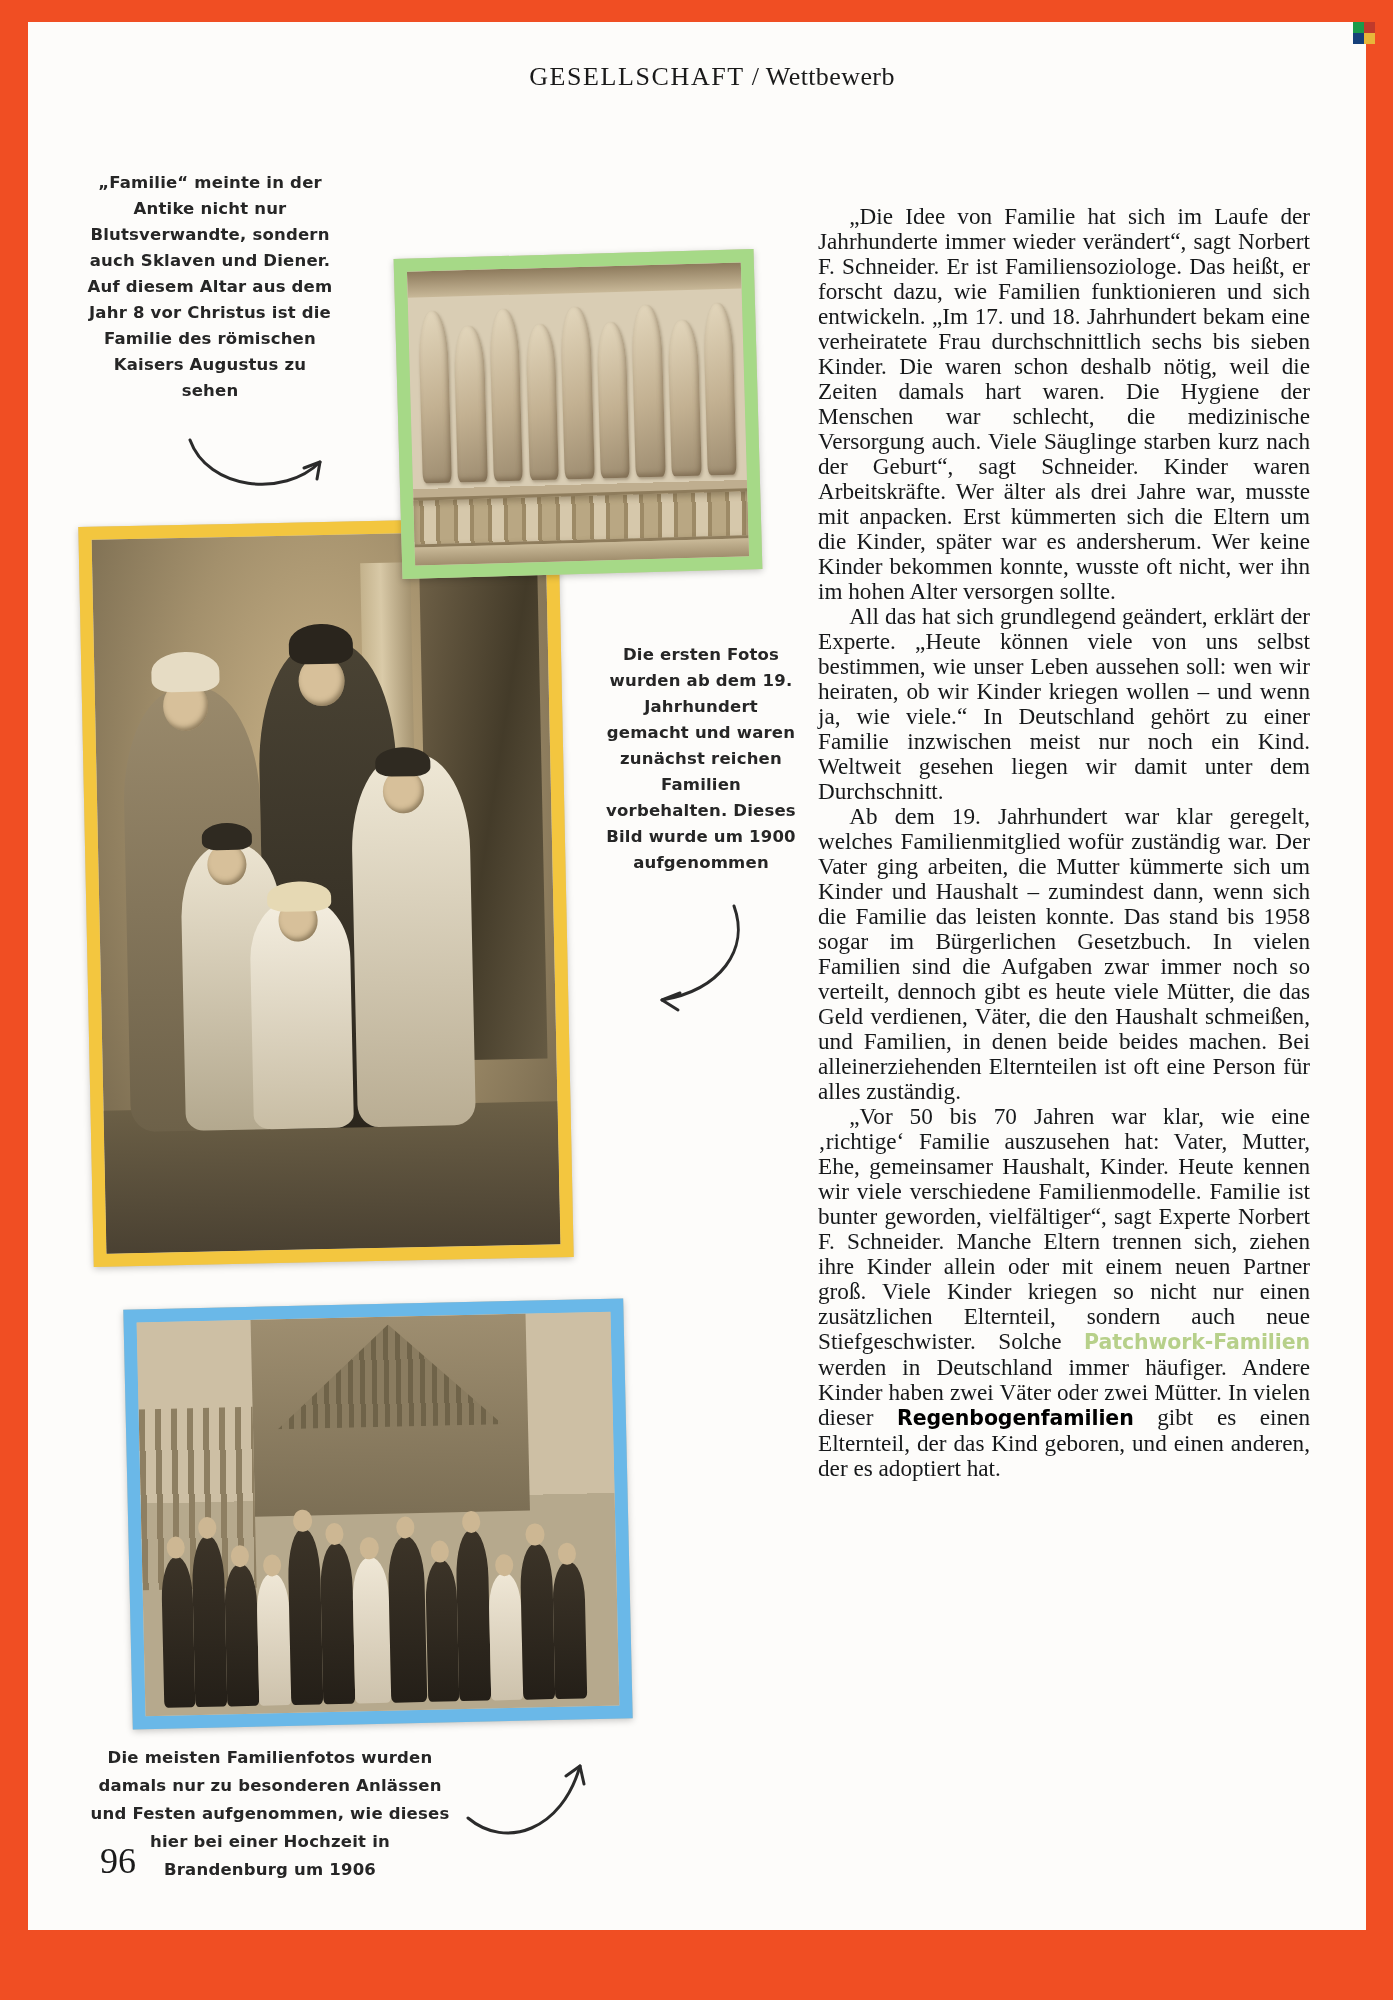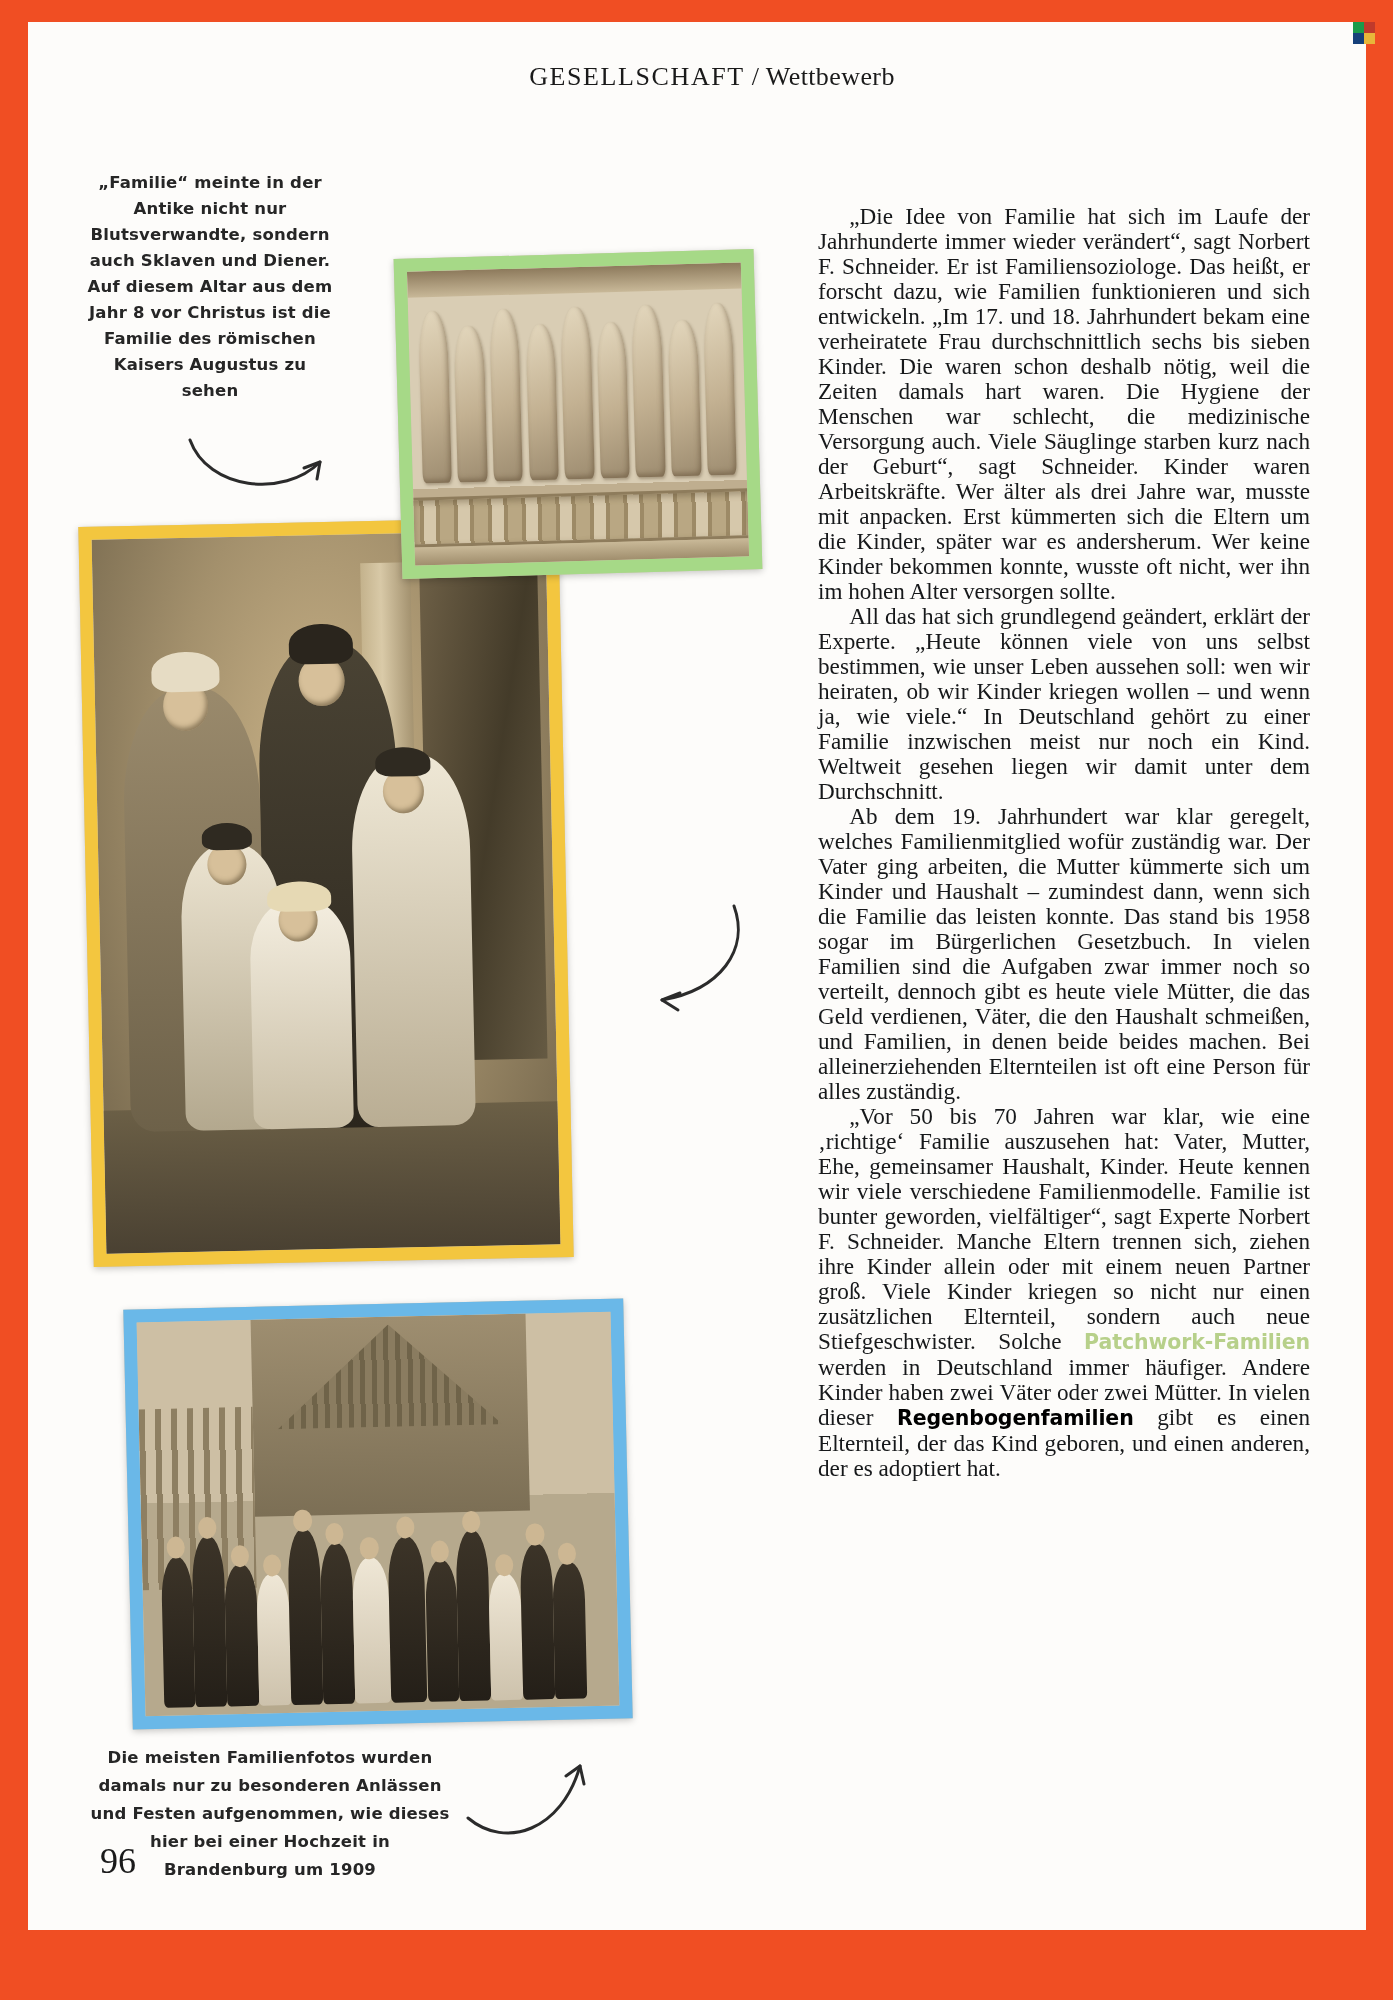--- a/index.html
+++ b/index.html
@@ -406,20 +406,21 @@
           <div class="head" style="left:24%;top:43%;width:8.5%;height:5.8%;"></div>
           <div class="hat" style="left:23%;top:40%;width:11%;height:3.8%;background:#2f2a21;"></div>
 
           <div class="person" style="left:33%;width:22%;height:32%;background:linear-gradient(#f4eee0,#c8bda4);"></div>
           <div class="head" style="left:39.5%;top:51%;width:8.5%;height:5.8%;"></div>
           <div class="hat" style="left:37%;top:48.5%;width:14%;height:4.2%;background:#e6d9b4;"></div>
         </div>
       </div>
     </figure>
 
+    <div class="caption" id="caption-family-photo">Die ersten Fotos wurden ab dem 19. Jahrhundert gemacht und waren zunächst reichen Familien vorbehalten. Dieses Bild wurde um 1900 aufgenommen</div>
 
     <svg class="arrow" id="arrow-family" viewBox="0 0 146 132" fill="none">
       <path d="M106 12 C 122 56, 92 96, 34 106" stroke="#2b2b2b" stroke-width="3" fill="none" stroke-linecap="round"></path>
       <path d="M34 106 L 52 99 M34 106 L 50 116" stroke="#2b2b2b" stroke-width="3" fill="none" stroke-linecap="round"></path>
     </svg>
 
     <figure class="photo" id="photo-wedding">
       <div class="inner">
         <div class="wedding">
           <div class="barn"></div>
@@ -451,21 +452,21 @@
             <span class="ph" style="left:61.4%;top:34%;width:4%;height:9%;"></span>
             <span class="ph" style="left:68.4%;top:22%;width:4%;height:9%;"></span>
             <span class="ph" style="left:75.4%;top:40%;width:4%;height:9%;"></span>
             <span class="ph" style="left:82.4%;top:28%;width:4%;height:9%;"></span>
             <span class="ph" style="left:89.4%;top:36%;width:4%;height:9%;"></span>
           </div>
         </div>
       </div>
     </figure>
 
-    <div class="caption" id="caption-wedding">Die meisten Familienfotos wurden damals nur zu besonderen Anlässen und Festen aufgenommen, wie dieses hier bei einer Hochzeit in Brandenburg um 1909</div>
+    <div class="caption" id="caption-wedding">Die meisten Familienfotos wurden damals nur zu besonderen Anlässen und Festen aufgenommen, wie dieses hier bei einer Hochzeit in Brandenburg um 1906</div>
 
     <svg class="arrow" id="arrow-wedding" viewBox="0 0 136 104" fill="none">
       <path d="M8 72 C 46 104, 102 84, 120 20" stroke="#2b2b2b" stroke-width="3" fill="none" stroke-linecap="round"></path>
       <path d="M120 20 L 106 30 M120 20 L 124 38" stroke="#2b2b2b" stroke-width="3" fill="none" stroke-linecap="round"></path>
     </svg>
 
     <div class="body-col">
       <p>„Die Idee von Familie hat sich im Laufe der Jahrhunderte immer wieder verändert“, sagt Norbert F. Schneider. Er ist Familiensoziologe. Das heißt, er forscht dazu, wie Familien funktionieren und sich entwickeln. „Im 17. und 18. Jahrhundert bekam eine verheiratete Frau durchschnittlich sechs bis sieben Kinder. Die waren schon deshalb nötig, weil die Zeiten damals hart waren. Die Hygiene der Menschen war schlecht, die medizinische Versorgung auch. Viele Säuglinge starben kurz nach der Geburt“, sagt Schneider. Kinder waren Arbeitskräfte. Wer älter als drei Jahre war, musste mit anpacken. Erst kümmerten sich die Eltern um die Kinder, später war es andersherum. Wer keine Kinder bekommen konnte, wusste oft nicht, wer ihn im hohen Alter versorgen sollte.</p>
       <p>All das hat sich grundlegend geändert, erklärt der Experte. „Heute können viele von uns selbst bestimmen, wie unser Leben aussehen soll: wen wir heiraten, ob wir Kinder kriegen wollen – und wenn ja, wie viele.“ In Deutschland gehört zu einer Familie inzwischen meist nur noch ein Kind. Weltweit gesehen liegen wir damit unter dem Durchschnitt.</p>
       <p>Ab dem 19. Jahrhundert war klar geregelt, welches Familienmitglied wofür zuständig war. Der Vater ging arbeiten, die Mutter kümmerte sich um Kinder und Haushalt – zumindest dann, wenn sich die Familie das leisten konnte. Das stand bis 1958 sogar im Bürgerlichen Gesetzbuch. In vielen Familien sind die Aufgaben zwar immer noch so verteilt, dennoch gibt es heute viele Mütter, die das Geld verdienen, Väter, die den Haushalt schmeißen, und Familien, in denen beide beides machen. Bei alleinerziehenden Elternteilen ist oft eine Person für alles zuständig.</p>

